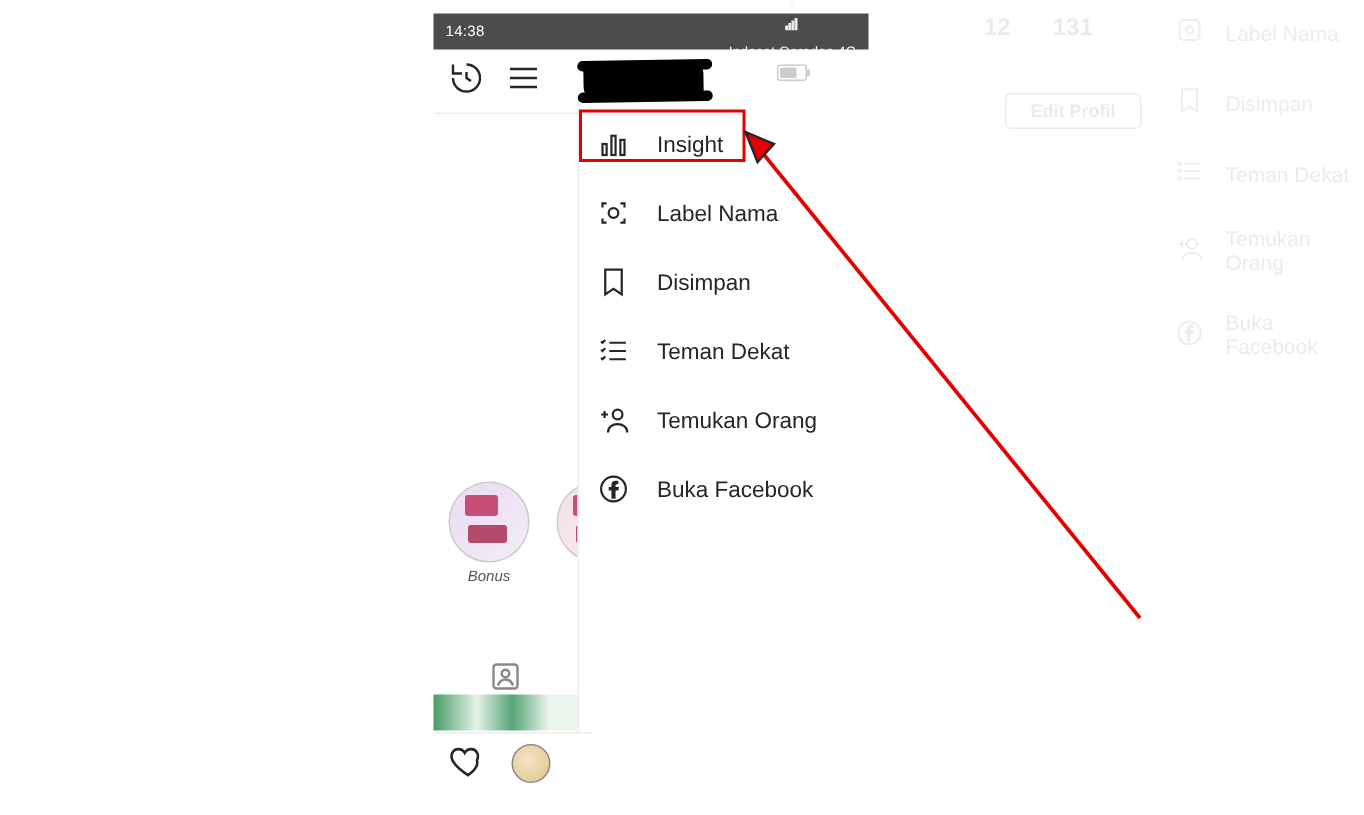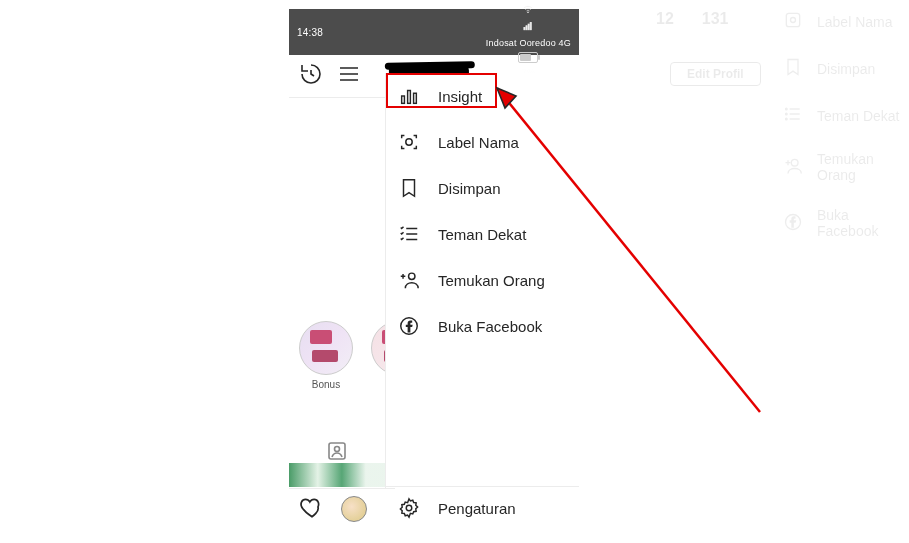--- a/index.html
+++ b/index.html
@@ -24,21 +24,21 @@
   }
 
   .status-bar {
     height: 22px;
     background: #4c4c4c;
     color: #fefefe;
     display: flex;
     align-items: center;
     justify-content: space-between;
     font-size: 10px;
-    padding: 12px 8px;
+    padding: 1px 8px;
     letter-spacing: 0.2px;
   }
   .status-right {
     display: flex;
     align-items: center;
     gap: 4px;
     flex-direction: column;
   }
   .battery {
     width: 18px;
@@ -140,20 +140,21 @@
   }
 
   
   .highlights {
     position:absolute;
     left:0;
     top: 312px;
     display:flex;
     gap: 18px;
     padding-left:10px;
+    font-style:italic;
   }
   .highlight {
     text-align:center;
     font-size:10px;
     color:#555;
   }
   .highlight .circle {
     width:52px; height:52px;
     border-radius:50%;
     border:1px solid #ccc;
@@ -493,29 +494,20 @@
     <div class="drawer-item">
       <span class="icon-slot">
         <svg width="22" height="22" viewBox="0 0 24 24">
             <circle cx="12" cy="12" r="9"></circle>
             <path d="M13.5 8.5h2V6h-2c-1.8 0-3 1-3 3v1.5H8.5V13h2v6h3v-6h2l.5-2.5h-2.5V9c0-.3.2-.5.5-.5z" fill="#262626" stroke="none"></path>
           </svg>
       </span>
       <span>Buka Facebook</span>
     </div>
 
-    <div class="drawer-item settings-item">
-      <span class="icon-slot">
-        <svg width="22" height="22" viewBox="0 0 24 24">
-            <circle cx="12" cy="12" r="3"></circle>
-            <path d="M12 2l1.5 2.2 2.6-.7 1 2.5 2.7.4-.4 2.7 2 1.9-2 1.9.4 2.7-2.7.4-1 2.5-2.6-.7L12 22l-1.5-2.2-2.6.7-1-2.5-2.7-.4.4-2.7-2-1.9 2-1.9-.4-2.7 2.7-.4 1-2.5 2.6.7z"></path>
-          </svg>
-      </span>
-      <span>Pengaturan</span>
-    </div>
   </div>
 
   <div class="bottom-bar" style="width:96px;">
     <span>
       <svg width="26" height="26" viewBox="0 0 24 24">
           <path d="M12 21s-7-4.5-9.5-9C.9 8.5 2.7 5 6 5c2 0 3.3 1.1 4 2.3C10.7 6.1 12 5 14 5c3.3 0 5.1 3.5 3.5 7C19 16.5 12 21 12 21z"></path>
         </svg>
     </span>
     <span class="avatar-dot"></span>
   </div>

